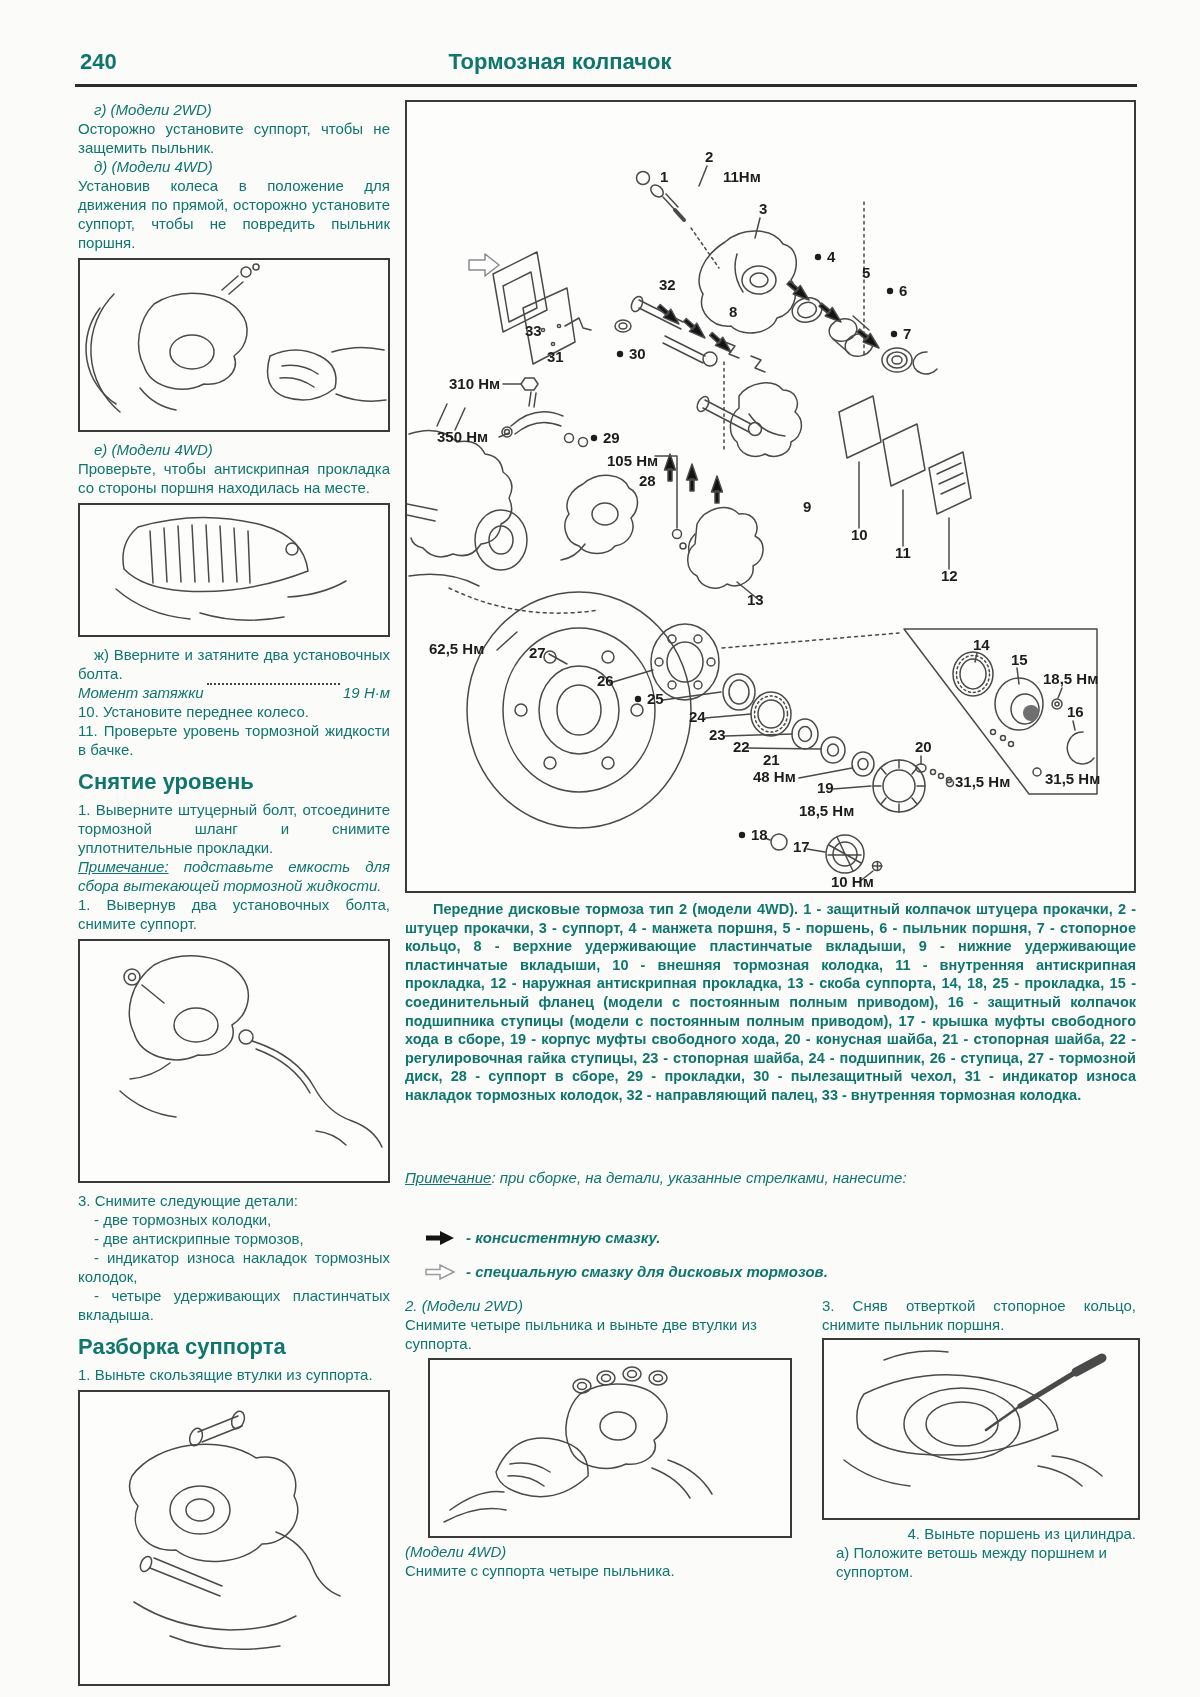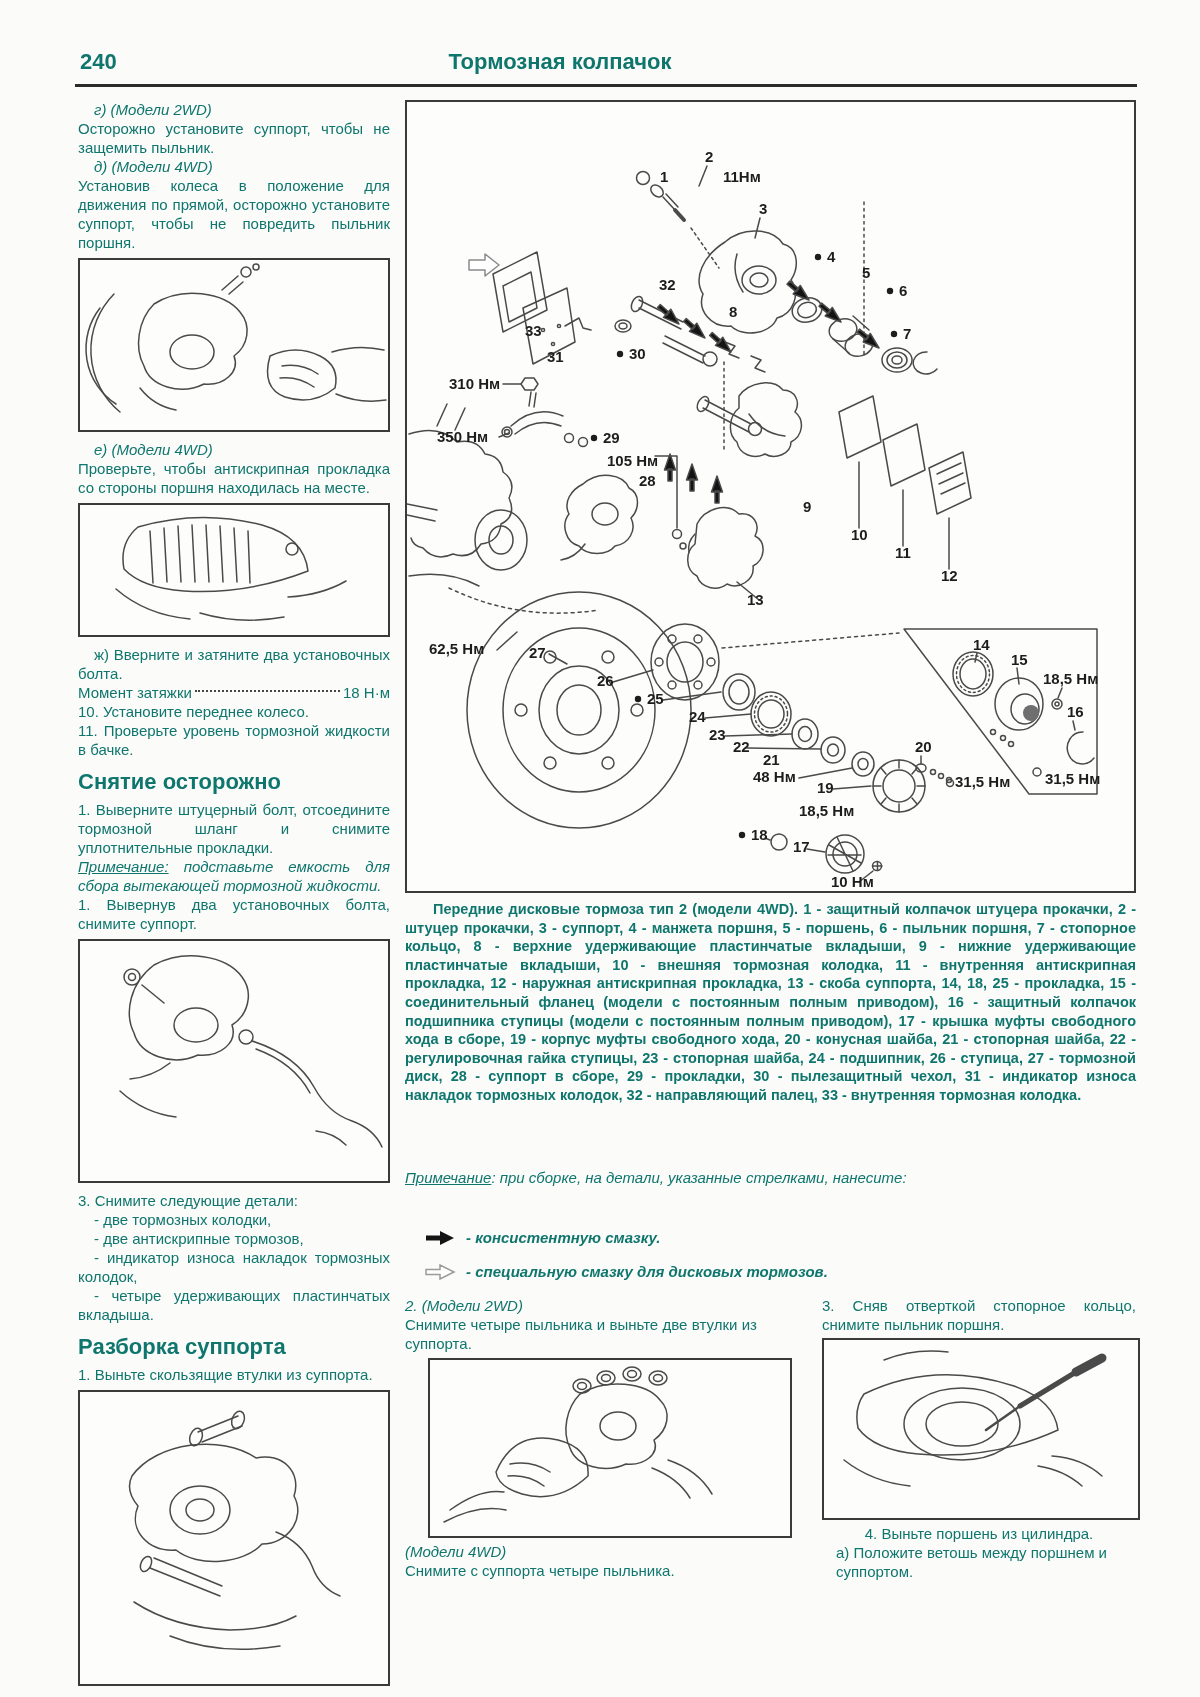--- a/index.html
+++ b/index.html
@@ -14,21 +14,21 @@
   .htitle{position:absolute;left:0;top:52px;width:1120px;text-align:center;font-size:22px;font-weight:bold;}
   .hrule{position:absolute;left:75px;top:84px;width:1062px;height:3px;background:#2b2b2b;}
   .col-left{position:absolute;left:78px;top:100px;width:312px;}
   .col-left p{margin:0;text-align:justify;}
   .lbl{font-style:italic;padding-left:16px;text-align:left !important;}
   .ind{text-indent:16px;}
   .ital{font-style:italic;}
   .noteu{font-style:italic;text-decoration:underline;}
   .h2{font-size:22px;line-height:26px;font-weight:bold;margin:10px 0 5px;}
   .ibox{border:2px solid #3a3a3a;background:#fdfdfc;margin:6px 0 8px;}
-  .torq{display:flex;align-items:center;}
+  .torq{display:flex;font-style:italic;align-items:flex-start;}
   .torq .leaderline{flex:1;border-bottom:2px dotted #444;margin:0 3px 4px;}
   .listitem{text-indent:16px;margin:0;}
   .diagbox{position:absolute;left:405px;top:100px;width:731px;height:793px;border:2px solid #3a3a3a;background:#fdfdfc;box-sizing:border-box;}
   .caption{position:absolute;left:405px;top:900px;width:731px;font-weight:bold;font-size:14.5px;line-height:18.6px;text-align:justify;}
   .caption .firstind{display:inline-block;width:28px;}
   .note2{position:absolute;left:405px;top:1168px;width:731px;font-weight:normal;font-style:italic;}
   .legend{position:absolute;left:424px;width:700px;display:flex;align-items:center;gap:8px;font-weight:bold;font-style:italic;}
   .btxt{position:absolute;}
   .btxt p{margin:0;text-align:justify;}
   .bibox{position:absolute;border:2px solid #3a3a3a;background:#fdfdfc;}
@@ -81,26 +81,26 @@
           <path d="M36,84 q30,26 74,30 m98,-22 q34,-2 58,-16"></path>
           <path d="M120,108 q40,12 84,4"></path>
         </g>
       </svg>
     </div>
 
     <p class="ind">ж) Вверните и затяните два установочных болта.</p>
     <div class="torq">
       <span>Момент затяжки</span>
       <span class="leaderline"></span>
-      <span>18 Н·м</span>
+      <span>19 Н·м</span>
     </div>
     <p>10. Установите переднее колесо.</p>
     <p>11. Проверьте уровень тормозной жидкости в бачке.</p>
 
-    <div class="h2">Снятие осторожно</div>
+    <div class="h2">Снятие уровень</div>
     <p>1. Выверните штуцерный болт, отсоедините тормозной шланг и снимите уплотнительные прокладки.</p>
     <p><span class="noteu">Примечание:</span><span class="ital"> подставьте емкость для сбора вытекающей тормозной жидкости.</span></p>
     <p>1. Вывернув два установочных болта, снимите суппорт.</p>
 
     <div class="ibox" style="height:240px;">
       <svg width="308" height="236" viewBox="0 0 308 236">
         <g class="art">
           <circle cx="52" cy="36" r="8"></circle>
             <circle cx="52" cy="36" r="3.5"></circle>
           <path d="M62,44 l22,18"></path>
@@ -457,17 +457,17 @@
         <path d="M252,32 l26,-14" stroke-width="9"></path>
         <path d="M196,66 l-34,24" stroke-width="2.5"></path>
         <path d="M228,116 q30,2 50,20 m-64,-10 q26,4 44,20"></path>
         <path d="M20,120 q28,22 66,26"></path>
         <path d="M60,20 q30,-12 64,-8"></path>
       </g>
     </svg>
   </div>
 
   <div class="btxt" style="left:822px;top:1524px;width:314px;">
-    <p style="text-align:center">4. Выньте поршень из цилиндра.</p>
+    <p style="text-align:right">4. Выньте поршень из цилиндра.</p>
     <p style="text-align:left;padding-left:14px;">а) Положите ветошь между поршнем и суппортом.</p>
   </div>
 
 </div>
 
 </body></html>

